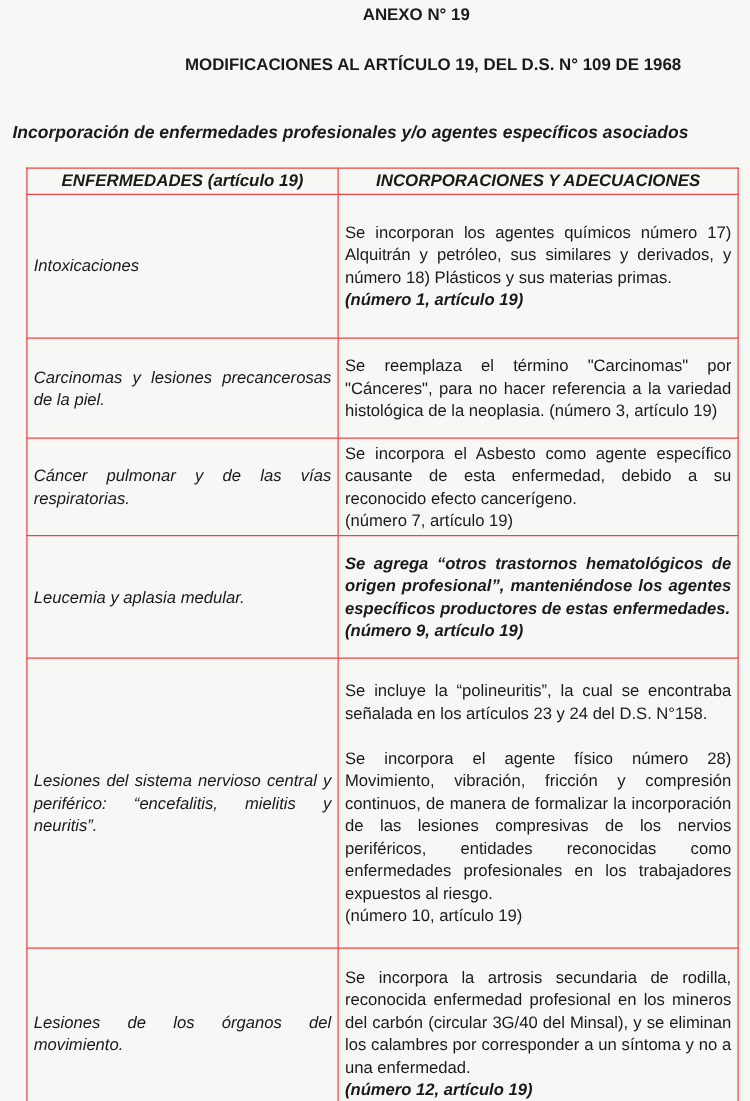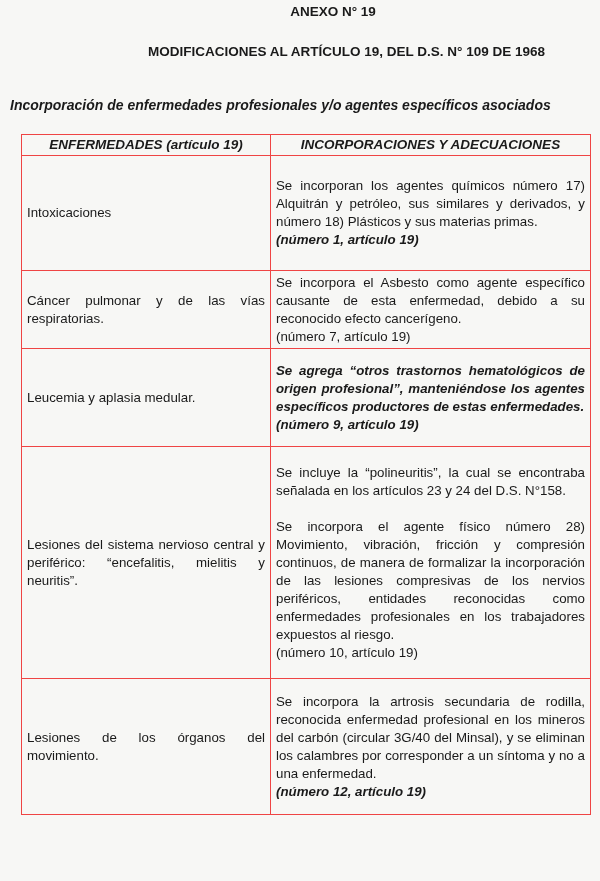--- a/index.html
+++ b/index.html
@@ -13,21 +13,21 @@
   .h1 { position:absolute; top:4px; left:0; width:556px; text-align:center; font-weight:bold; font-size:13.5px; padding-left:110px; box-sizing:border-box; }
   .h2 { position:absolute; top:42px; left:0; width:583px; text-align:center; font-weight:bold; font-size:13.5px; line-height:20px; padding-left:110px; box-sizing:border-box; }
   .subtitle { position:absolute; top:97px; left:10px; font-weight:bold; font-style:italic; font-size:14px; }
   table {
     position:absolute; top:134px; left:21px;
     width:570px; border-collapse:collapse;
     font-size:13.3px; line-height:18px;
   }
   td, th { border:1px solid #ef4444; vertical-align:middle; padding:0 5px; }
   th { font-weight:bold; font-style:italic; text-align:center; height:20px; font-size:13.5px; }
-  td.col1 { width:238px; text-align:justify; }
+  td.col1 { width:238px; font-style:italic; text-align:justify; }
   td.col2 { text-align:justify; padding-top:1px; padding-bottom:1px; }
   .it { font-style:italic;font-weight:bold; }
   .gap { height:18px; }
 </style>
 </head>
 <body>
 
 <div class="h1">ANEXO N° 19</div>
 <div class="h2">
   <div>MODIFICACIONES AL ARTÍCULO 19, DEL D.S. N° 109 DE 1968</div>
@@ -38,20 +38,26 @@
   <tbody>
       <tr>
     <th>ENFERMEDADES (artículo 19)</th>
     <th>INCORPORACIONES Y ADECUACIONES</th>
   </tr>
   <tr style="height:115px">
     <td class="col1">Intoxicaciones</td>
     <td class="col2">
       <div>Se incorporan los agentes químicos número 17) Alquitrán y petróleo, sus similares y derivados, y número 18) Plásticos y sus materias primas.</div>
       <div class="it">(número 1, artículo 19)</div>
+    </td>
+  </tr>
+  <tr style="height:80px">
+    <td class="col1">Carcinomas y lesiones precancerosas de la piel.</td>
+    <td class="col2">
+      <div>Se reemplaza el término "Carcinomas" por "Cánceres", para no hacer referencia a la variedad histológica de la neoplasia. (número 3, artículo 19)</div>
     </td>
   </tr>
   <tr style="height:78px">
     <td class="col1">Cáncer pulmonar y de las vías respiratorias.</td>
     <td class="col2">
       <div>Se incorpora el Asbesto como agente específico causante de esta enfermedad, debido a su reconocido efecto cancerígeno.</div>
       <div>(número 7, artículo 19)</div>
     </td>
   </tr>
   <tr style="height:98px">

